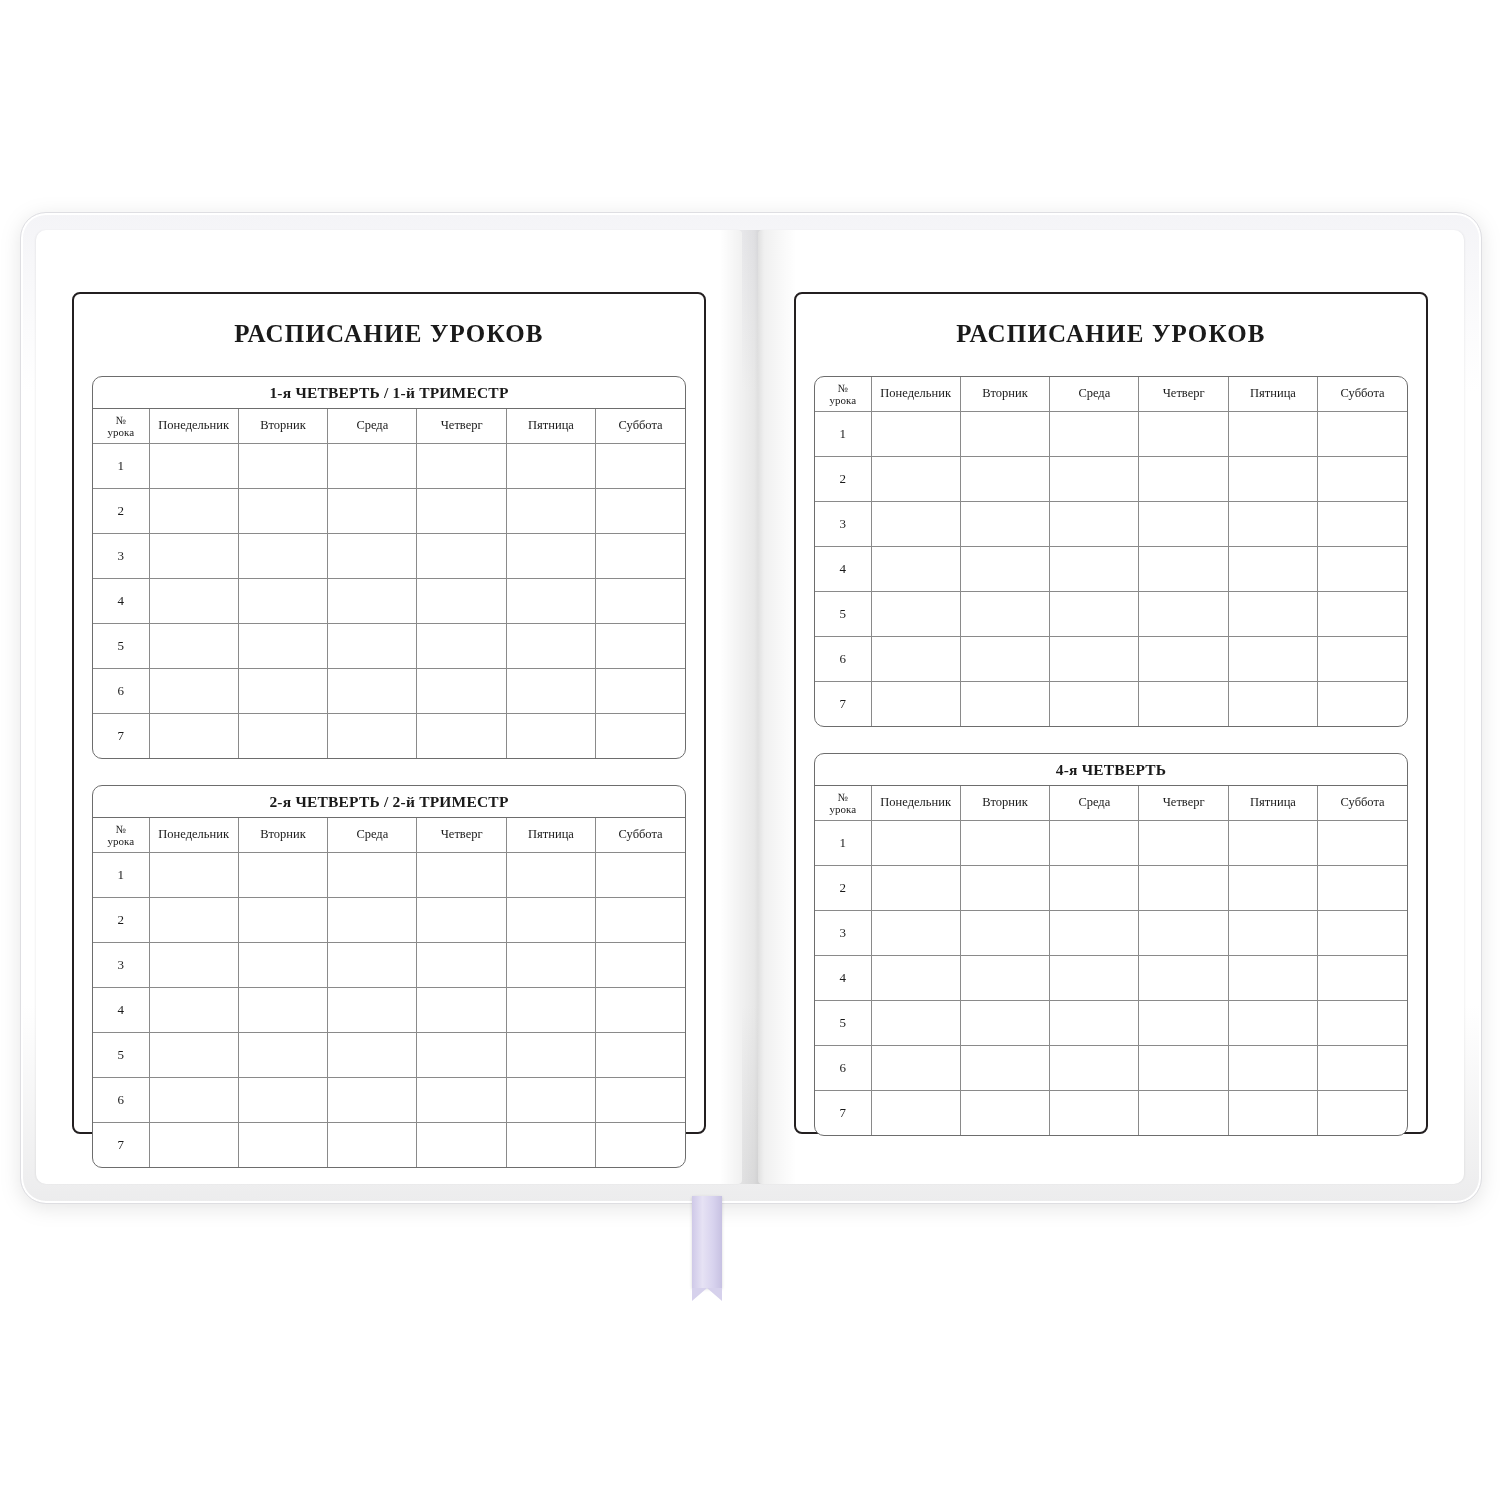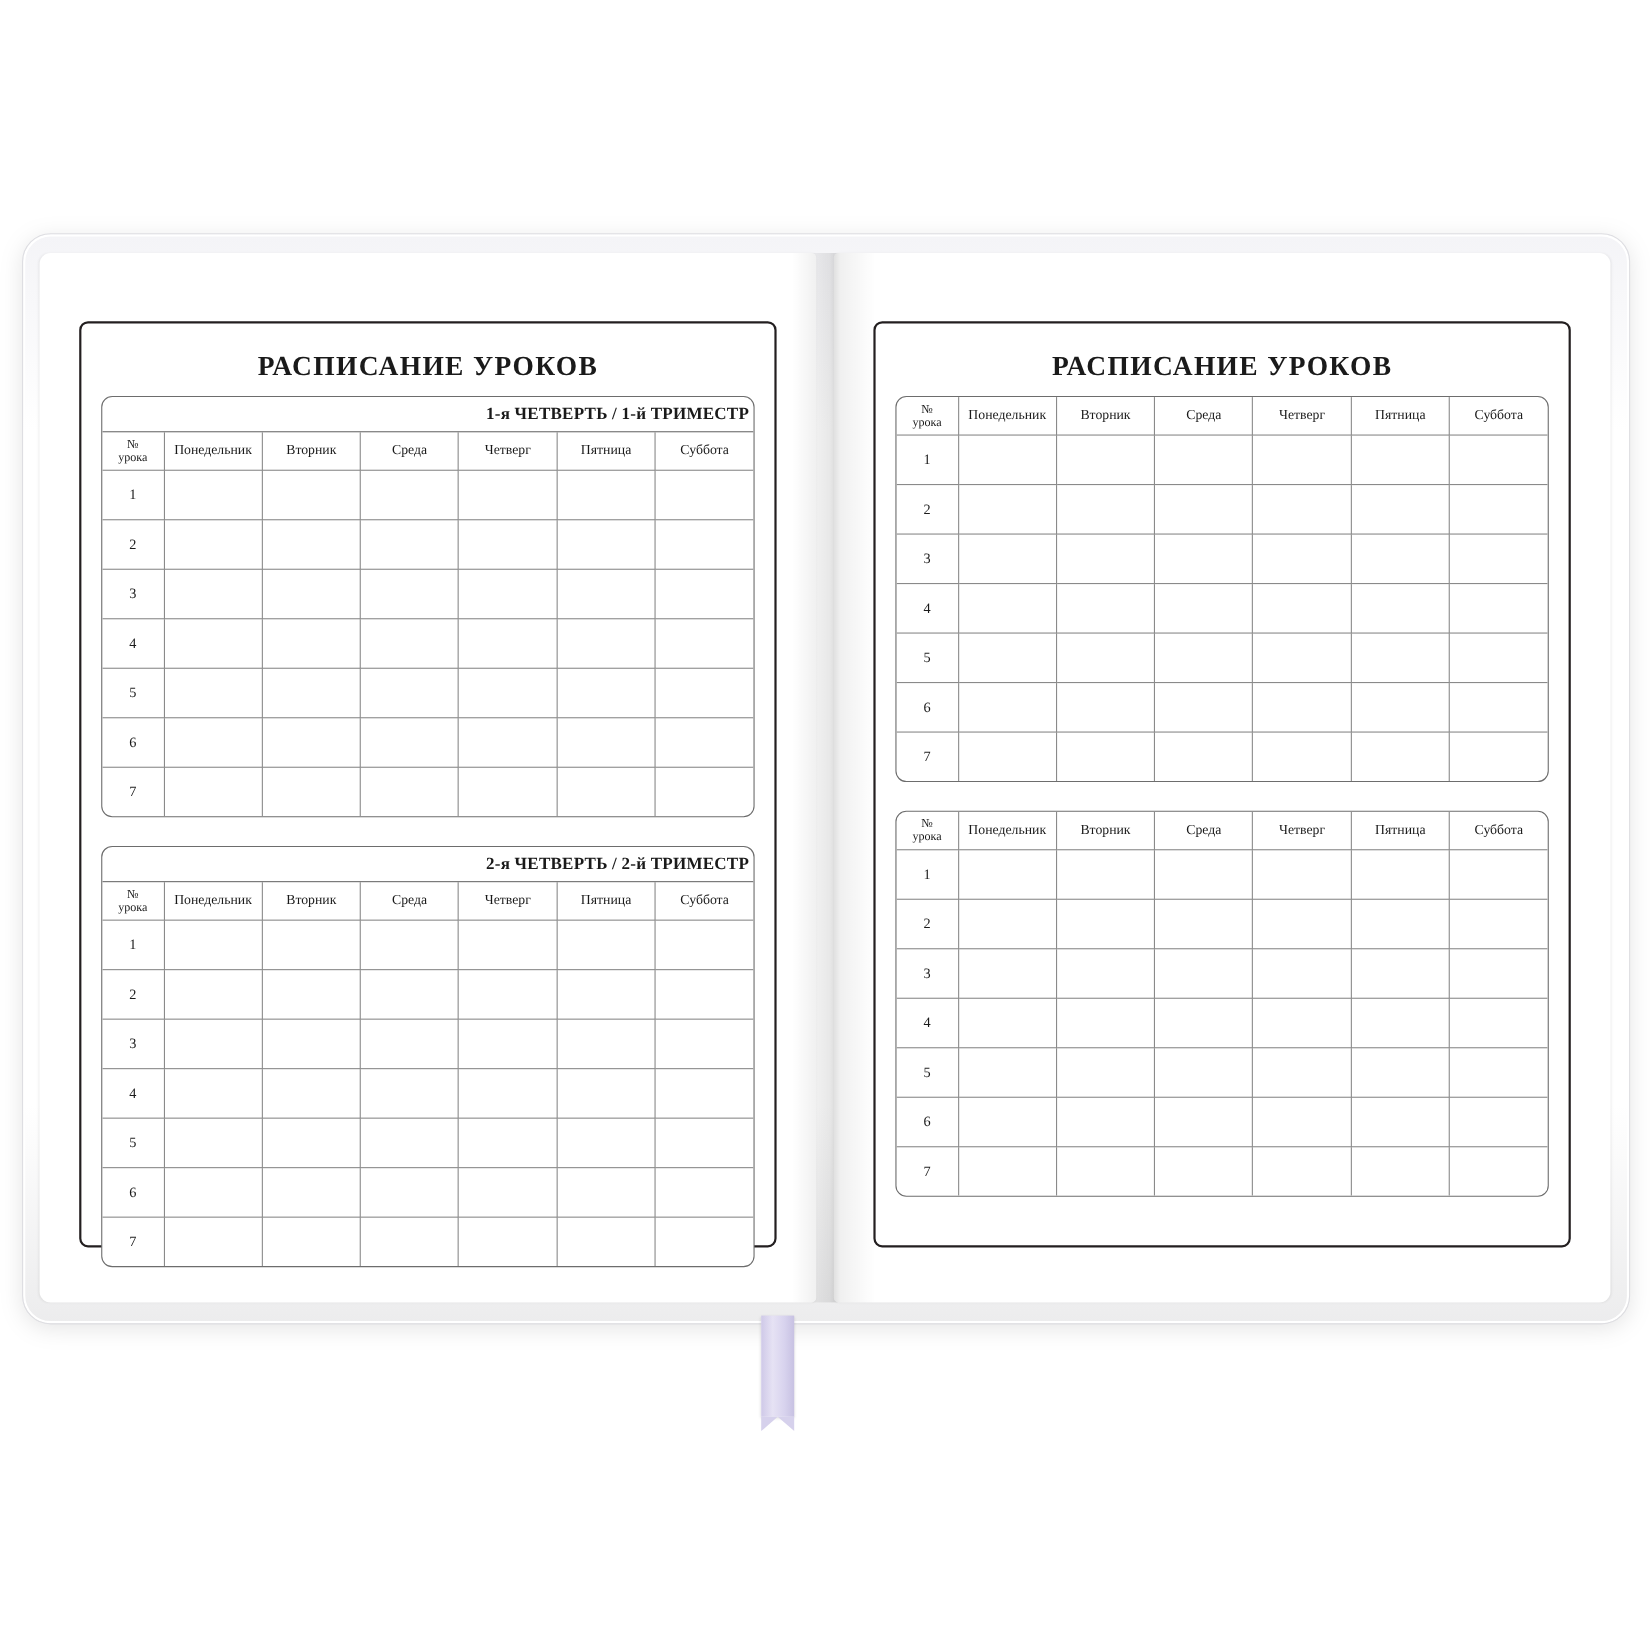--- a/index.html
+++ b/index.html
@@ -76,33 +76,33 @@
     box-sizing: border-box;
     padding: 14px 18px 16px 18px;
   }
 
   .page-title {
     text-align: center;
     font-weight: bold;
     font-size: 25px;
     letter-spacing: 1.2px;
     color: #1a1a1a;
-    margin: 12px 0 12px 0;
+    margin: 12px 0 28px 0;
   }
 
   .block {
     border: 1px solid #6d6d6d;
     border-radius: 10px;
     overflow: hidden;
     background: #fff;
     margin-bottom: 26px;
   }
 
   .block-title {
-    text-align: right;
+    text-align: center;
     font-weight: bold;
     font-size: 15.5px;
     letter-spacing: 0.2px;
     padding: 7px 4px 6px 4px;
     border-bottom: 1px solid #6d6d6d;
     color: #1a1a1a;
     white-space: nowrap;
   }
 
   table.sched {
@@ -451,20 +451,21 @@
                   <td></td>
                   <td></td>
                   <td></td>
                   <td></td>
                 </tr>
           </tbody>
             </table>
         </div>
 
         <div class="block">
+          <div class="block-title">4-я ЧЕТВЕРТЬ</div>
           <table class="sched">
             <colgroup>
                 <col class="c-num">
                 <col>
                 <col>
                 <col>
                 <col>
                 <col>
                 <col>
               </colgroup>

